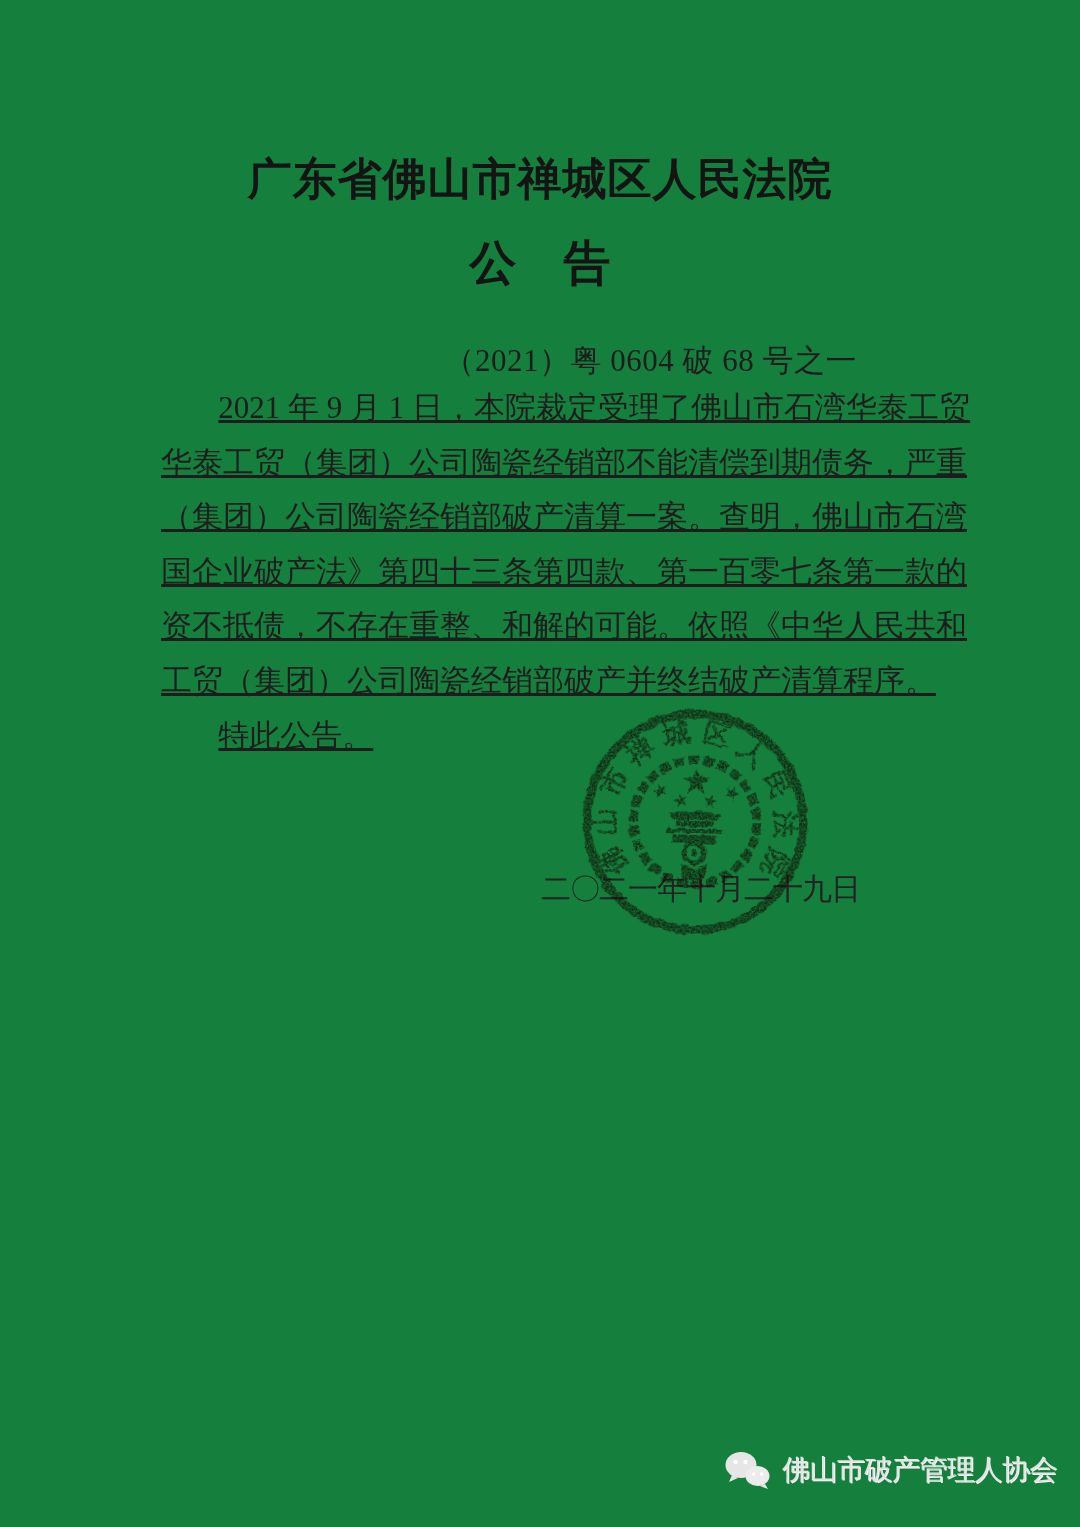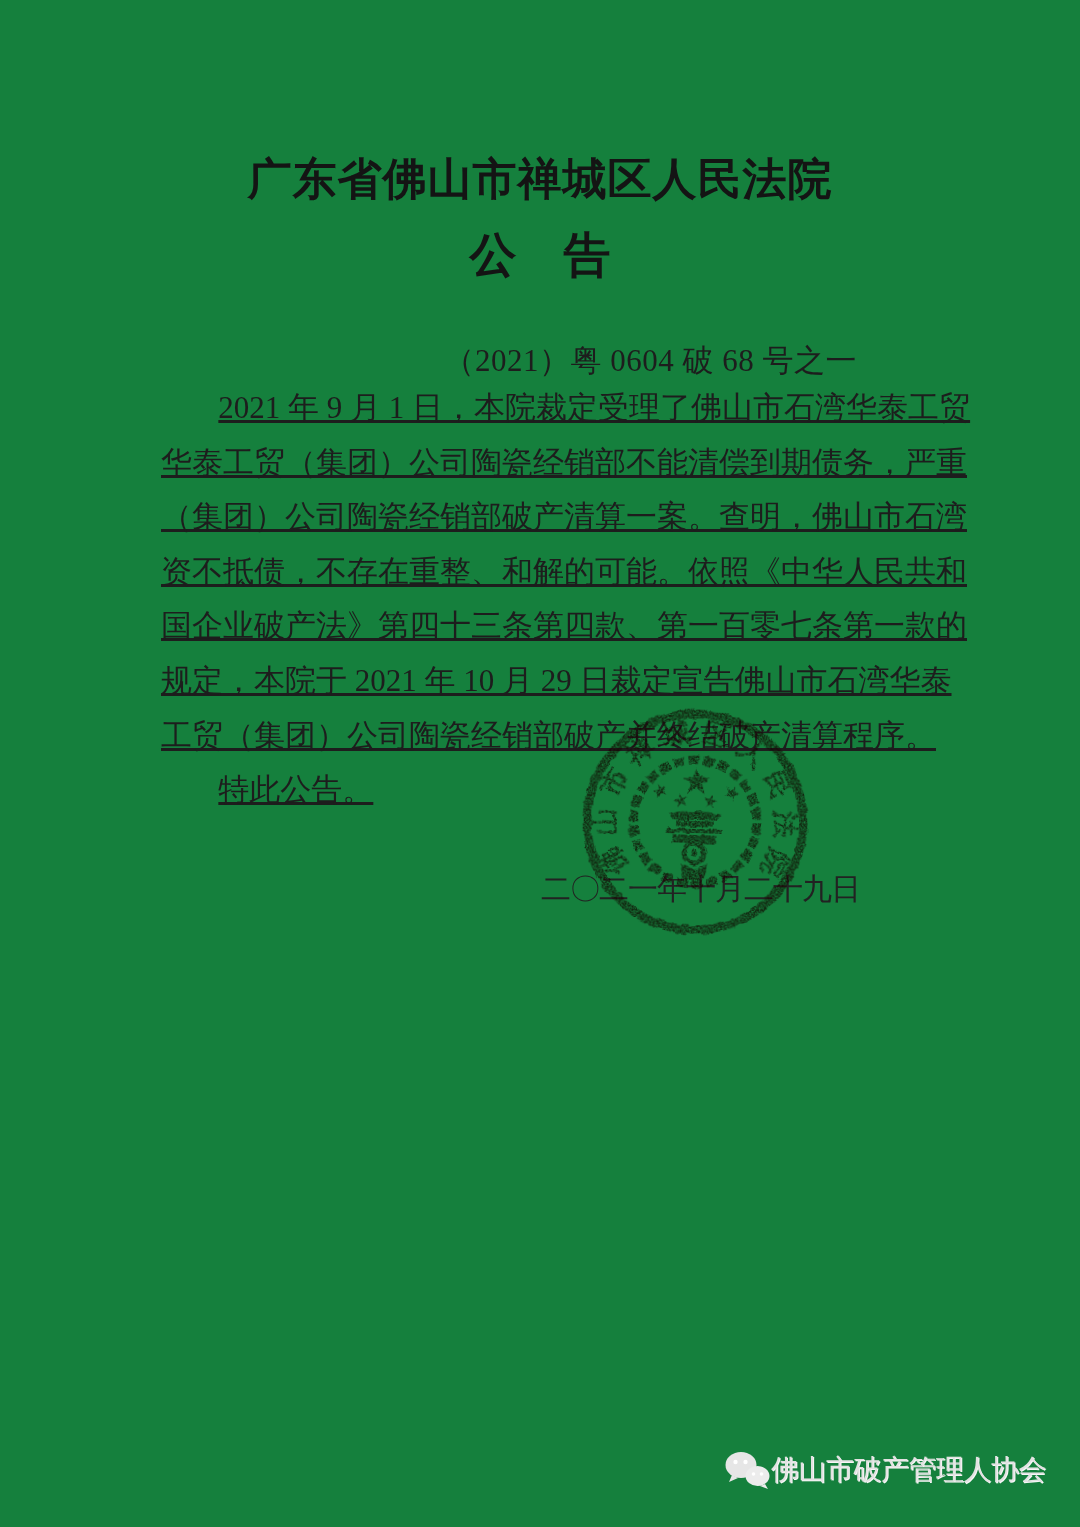--- a/index.html
+++ b/index.html
@@ -18,21 +18,21 @@
     margin: 0;
     text-align: center;
     font-size: 44px;
     font-weight: 700;
     letter-spacing: 1px;
     color: #141414;
   }
   .doc-title {
     position: absolute;
     top: 220px; left: 0; right: 0;
-    margin: 4px;
+    margin: 12px;
     text-align: center;
     font-size: 47px;
     font-weight: 700;
     color: #141414;
   }
   .case-no {
     position: absolute;
     top: 340px;
     right: 223px;
     font-size: 31px;
@@ -80,21 +80,21 @@
     opacity: 0.93;
     z-index: 5;
   }
   .watermark {
     position: absolute;
     left: 724px;
     top: 1448px;
     height: 44px;
     display: flex;
     align-items: center;
-    gap: 0;
+    gap: 11px;
     color: #e2e2e2;
     font-size: 28px;
     letter-spacing: -0.5px;
     text-shadow: 1px 1px 0 #f7f7f7;
     white-space: nowrap;
   }
   .watermark svg { display: block; }
 </style>
 </head>
 <body>
@@ -104,23 +104,22 @@
   <h1 class="court-name">广东省佛山市禅城区人民法院</h1>
 
   <h2 class="doc-title">公　告</h2>
 
   <div class="case-no">（2021）粤 0604 破 68 号之一</div>
 
   <div class="body-text">
     <div class="line indent">2021 年 9 月 1 日，本院裁定受理了佛山市石湾华泰工贸</div>
     <div class="line">华泰工贸（集团）公司陶瓷经销部不能清偿到期债务，严重</div>
     <div class="line">（集团）公司陶瓷经销部破产清算一案。查明，佛山市石湾</div>
+    <div class="line">国企业破产法》第四十三条第四款、第一百零七条第一款的</div>
     <div class="line">资不抵债，不存在重整、和解的可能。依照《中华人民共和</div>
-    <div class="line">国企业破产法》第四十三条第四款、第一百零七条第一款的</div>
-    <div class="line">规定，本院于 2021 年 10 月 29 日裁定宣告佛山市石湾华泰</div>
     <div class="line no-just">工贸（集团）公司陶瓷经销部破产并终结破产清算程序。</div>
     <div class="line no-just indent">特此公告。</div>
   </div>
 
   <div class="issue-date">二〇二一年十月二十九日</div>
 
   <svg class="seal" viewBox="-118 -118 236 236" xmlns="http://www.w3.org/2000/svg">
     <defs>
       <path id="star" d="M0,-1 L0.2245,-0.309 L0.9511,-0.309 L0.3633,0.118 L0.5878,0.809 L0,0.382 L-0.5878,0.809 L-0.3633,0.118 L-0.9511,-0.309 L-0.2245,-0.309 Z"></path>
       <path id="ringArc" d="M -64.7 48.7 A 81 81 0 1 1 64.7 48.7" fill="none"></path>

